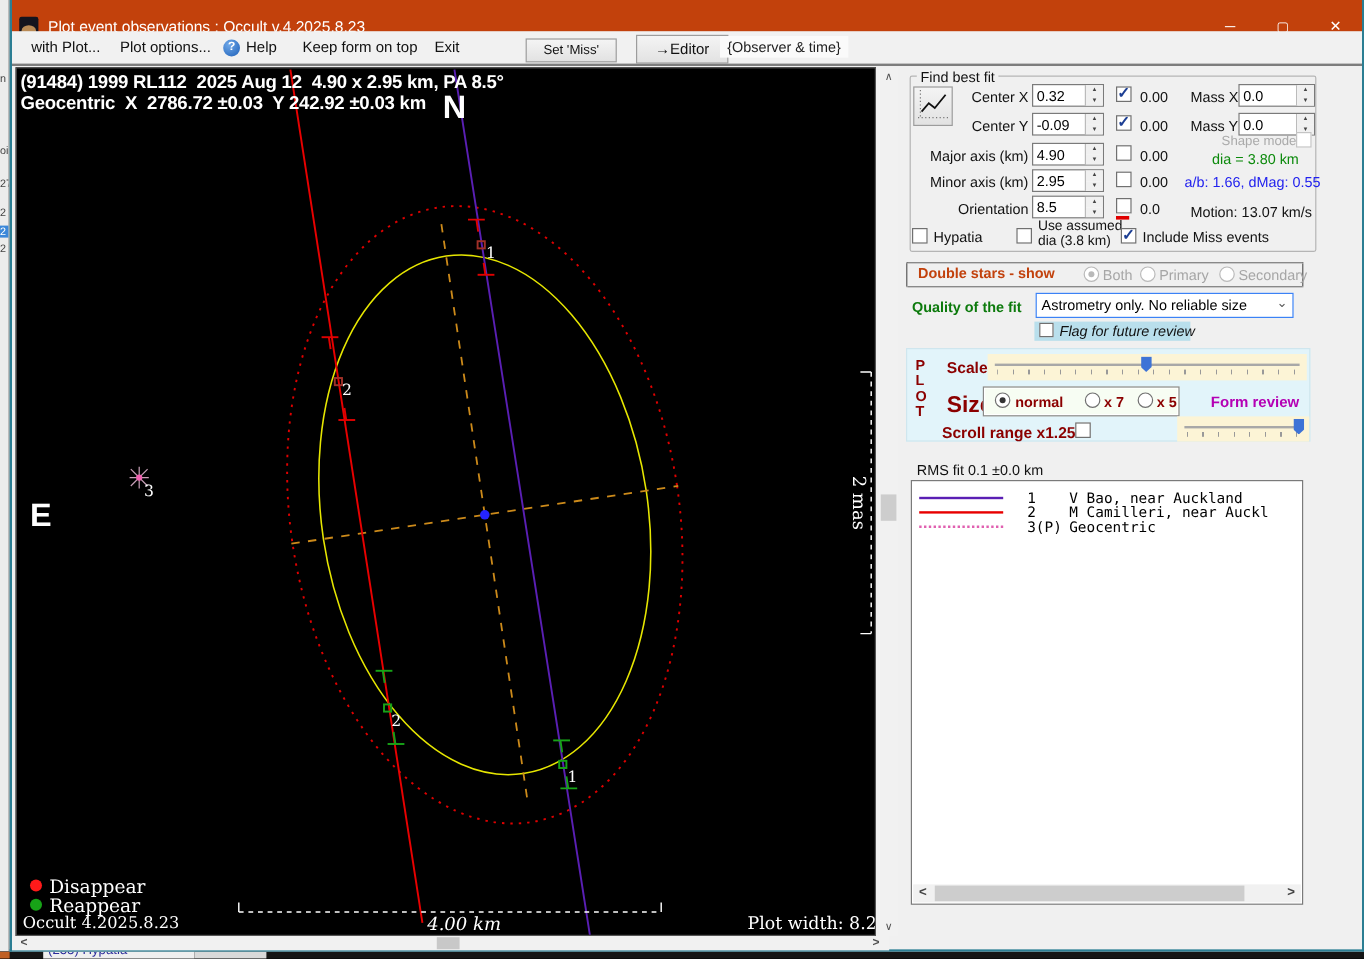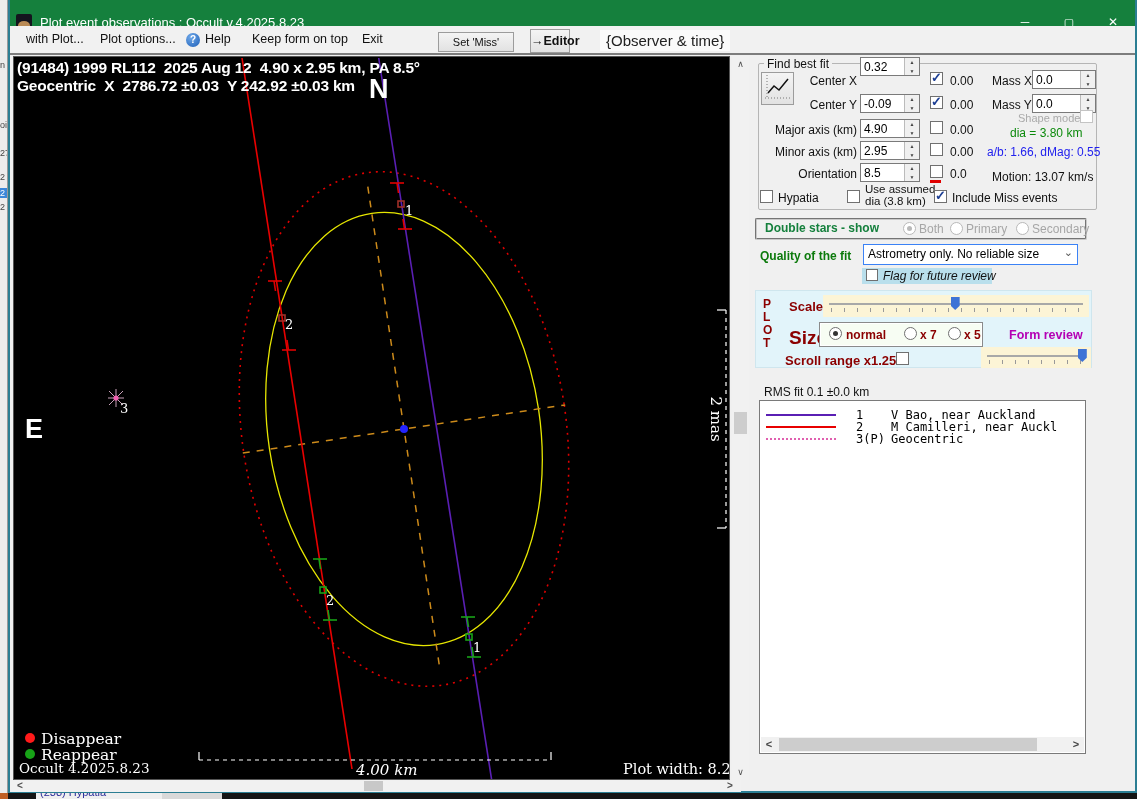--- a/index.html
+++ b/index.html
@@ -11,33 +11,33 @@
   .bg-sliver { position:absolute; left:0; top:0; width:8px; height:793px; background:#ececec; border-right:1px solid #9a9a9a; overflow:hidden; }
   .bg-sliver span { position:absolute; left:0; font-size:9px; color:#444; }
   .frag-hl { background:#3b87d9; color:#fff !important; width:8px; }
   .bg-bottom { position:absolute; left:0; top:793px; width:1137px; height:6px; background:#151515; overflow:hidden; }
   .bg-tab { position:absolute; left:36px; top:-7px; width:126px; height:14px; background:#efefef; color:#2b2b9a; font-size:11px; padding-left:4px; }
   .bg-tab-fill { position:absolute; left:162px; top:0; width:60px; height:6px; background:#d9d9d9; }
   .bg-ico { position:absolute; left:0; top:0; width:8px; height:6px; background:#c06025; }
 
   
   .win { position:absolute; left:8px; top:0; width:1129px; height:793px; background:#f0f0f0; border:2px solid #2b7e93; border-top:none; }
-  .titlebar { position:absolute; left:0; top:0; right:0; height:44px; background:#15803d; display:flex; align-items:center; }
+  .titlebar { position:absolute; left:0; top:0; right:0; height:44px; background:#c2410c; display:flex; align-items:center; }
   .app-ico { width:16px; height:16px; margin:0 8px 0 6px; background:#14141e; position:relative; overflow:hidden; border-radius:2px; }
   .app-ico::after { content:""; position:absolute; left:2px; top:7px; width:12px; height:9px; background:#b98a55; border-radius:50% 50% 0 0; }
   .title-text { color:#fff; font-size:13px; }
   .win-controls { margin-left:auto; display:flex; }
   .win-btn { width:44px; height:26px; color:#fff; display:flex; align-items:center; justify-content:center; font-size:12px; }
   .glyph-max { font-size:11px; }
 
   .menubar { position:absolute; left:0; top:26px; right:0; height:29px; background:#f1f1f1; border-bottom:2px solid #7d7d7d; }
   .menu-item { position:absolute; top:0; height:27px; line-height:27px; font-size:12.5px; color:#111; }
   .help-ico { position:absolute; width:14px; height:14px; top:7px; border-radius:50%; background:radial-gradient(circle at 35% 30%, #6fa8e8, #1d5fb8); color:#fff; font-size:10px; font-weight:bold; text-align:center; line-height:14px; }
   .mb-btn { position:absolute; background:linear-gradient(#f4f4f4,#e2e2e2); border:1px solid #9c9c9c; font-size:11px; text-align:center; color:#111; }
-  .observer-lbl { position:absolute; background:#fafafa; font-size:15px; color:#222; padding:2px 6px; }
+  .observer-lbl { position:absolute; background:#fafafa; font-size:12px; color:#222; padding:2px 6px; }
 
   .content { position:absolute; left:0; top:55px; right:0; bottom:0; background:#f0f0f0; }
 
   
   .plot-canvas { position:absolute; left:3px; top:1px; width:717px; height:724px; background:#000; border:1px solid #555; }
   svg text { white-space:pre; }
 
   
   .vscroll { position:absolute; left:722px; top:1px; width:17px; height:724px; background:#f1f1f1; }
   .vscroll .arrow { position:absolute; left:0; width:17px; height:16px; color:#505050; font-size:9px; text-align:center; line-height:16px; }
@@ -127,21 +127,21 @@
     </div>
 
     <div class="menubar">
       <div class="menu-item" style="left:16px">with Plot...</div>
       <div class="menu-item" style="left:90px">Plot options...</div>
       <div class="help-ico" style="left:176px">?</div>
       <div class="menu-item" style="left:195px">Help</div>
       <div class="menu-item" style="left:242px">Keep form on top</div>
       <div class="menu-item" style="left:352px">Exit</div>
       <div class="mb-btn" style="left:428px; top:6px; width:76px; height:20px; line-height:18px;">Set 'Miss' Times</div>
-      <div class="mb-btn" style="left:520px; top:3px; width:40px; height:24px; line-height:22px; font-weight:bold; font-size:12.5px;text-align:center;">→Editor</div>
+      <div class="mb-btn" style="left:520px; top:3px; width:77px; height:24px; line-height:22px; font-weight:normal; font-size:12.5px;text-align:center;">→Editor</div>
       <div class="observer-lbl" style="left:590px; top:4px;">{Observer &amp; time}</div>
     </div>
 
     <div class="content">
 
       <div class="plot-canvas">
         <svg width="715" height="722" viewBox="0 0 715 722">
 
           <ellipse cx="390" cy="372" rx="162" ry="259" fill="none" stroke-width="1.6" stroke-dasharray="2 5" transform="rotate(-8.5 390 372)" stroke="#e00000"></ellipse>
 
@@ -253,21 +253,21 @@
       <div class="gb-title" style="left:754px; top:2px;">Find best fit</div>
       <div class="mb-btn" style="left:751px; top:17px; width:33px; height:33px;">
         <svg width="29" height="29" viewBox="0 0 29 29">
           <line x1="4" y1="2" x2="4" y2="25" stroke="#777" stroke-dasharray="1 2"></line>
           <line x1="2" y1="25" x2="27" y2="25" stroke="#777" stroke-dasharray="1 2"></line>
           <polyline points="5,20 11,13 16,17 25,6" fill="none" stroke="#111" stroke-width="1.5"></polyline>
         </svg>
       </div>
 
       <div class="lbl lbl-r" style="left:793px; top:19px; width:54px;">Center X</div>
-      <div class="spin" style="left:850px; top:2px; width:60px;">
+      <div class="spin" style="left:850px; top:15px; width:60px;">
         <input readonly="" value="0.32" style="">
           <div class="btns">
             <div class="sb">▲</div>
             <div class="sb">▼</div>
           </div>
       </div>
       <div class="cb checked" style="left:920px; top:17px;"></div>
       <div class="lbl" style="left:940px; top:19px;">0.00</div>
       <div class="lbl" style="left:982px; top:19px;">Mass X</div>
       <div class="spin" style="left:1022px; top:15px; width:64px;">
@@ -339,21 +339,21 @@
       <div class="miss-dash" style="left:919px; top:123px;"></div>
 
       <div class="cb" style="left:750px; top:135px;"></div>
       <div class="lbl" style="left:768px; top:136px;">Hypatia</div>
       <div class="cb" style="left:837px; top:135px;"></div>
       <div class="lbl" style="left:855px; top:128px; width:78px; font-size:11.5px; line-height:12px;">Use assumed dia (3.8 km)</div>
       <div class="cb checked" style="left:924px; top:135px;"></div>
       <div class="lbl" style="left:942px; top:136px;">Include Miss events</div>
 
       <div class="groupbox" style="left:745px; top:163px; width:332px; height:22px; border:2px groove #c8c8c8;"></div>
-      <div class="lbl" style="left:755px; top:166px; font-weight:bold; color:#15803d;">Double stars - show</div>
+      <div class="lbl" style="left:755px; top:166px; font-weight:bold; color:#c2410c;">Double stars - show</div>
       <div class="radio dis sel" style="left:893px; top:167px;"></div>
       <div class="lbl" style="left:909px; top:167px; color:#a6a6a6;">Both</div>
       <div class="radio dis" style="left:940px; top:167px;"></div>
       <div class="lbl" style="left:956px; top:167px; color:#a6a6a6;">Primary</div>
       <div class="radio dis" style="left:1006px; top:167px;"></div>
       <div class="lbl" style="left:1022px; top:167px; color:#a6a6a6;">Secondary</div>
 
       <div class="lbl" style="left:750px; top:194px; font-weight:bold; color:#0c7a0c;">Quality of the fit</div>
       <div class="combo" style="left:853px; top:189px; width:215px; height:21px;">
         <span class="val">Astrometry only. No reliable size</span>

